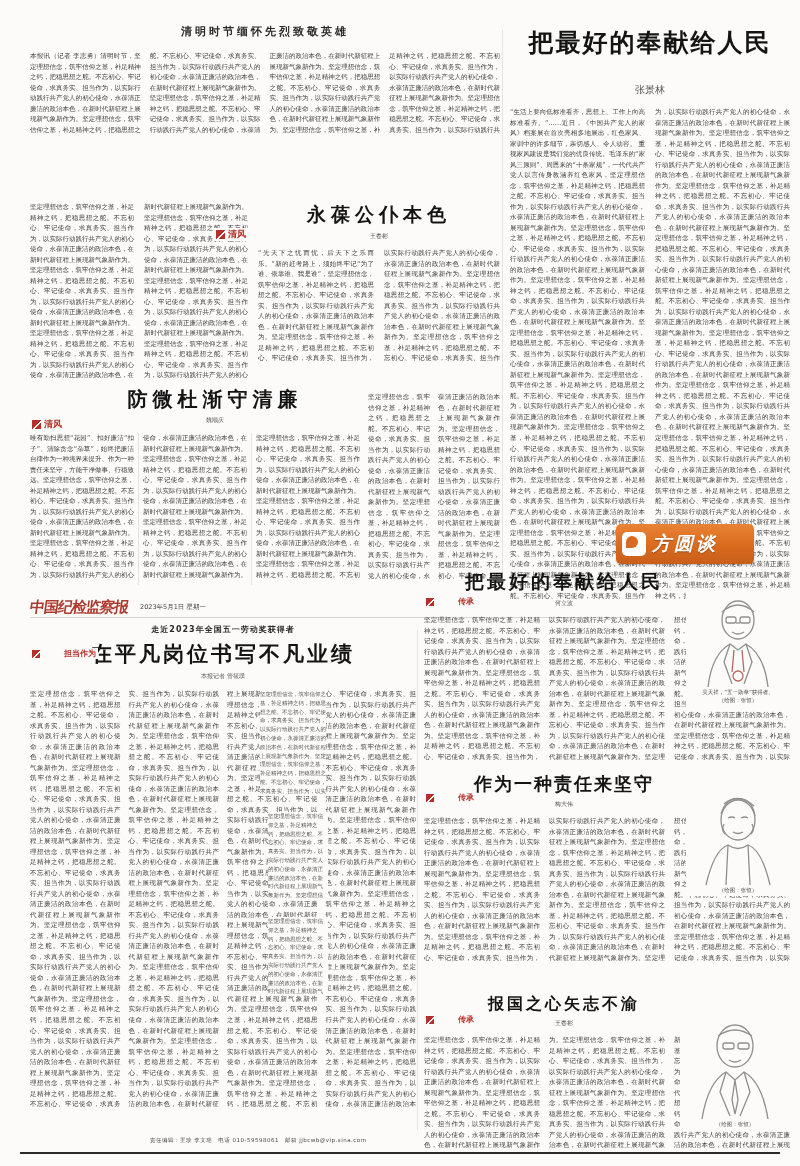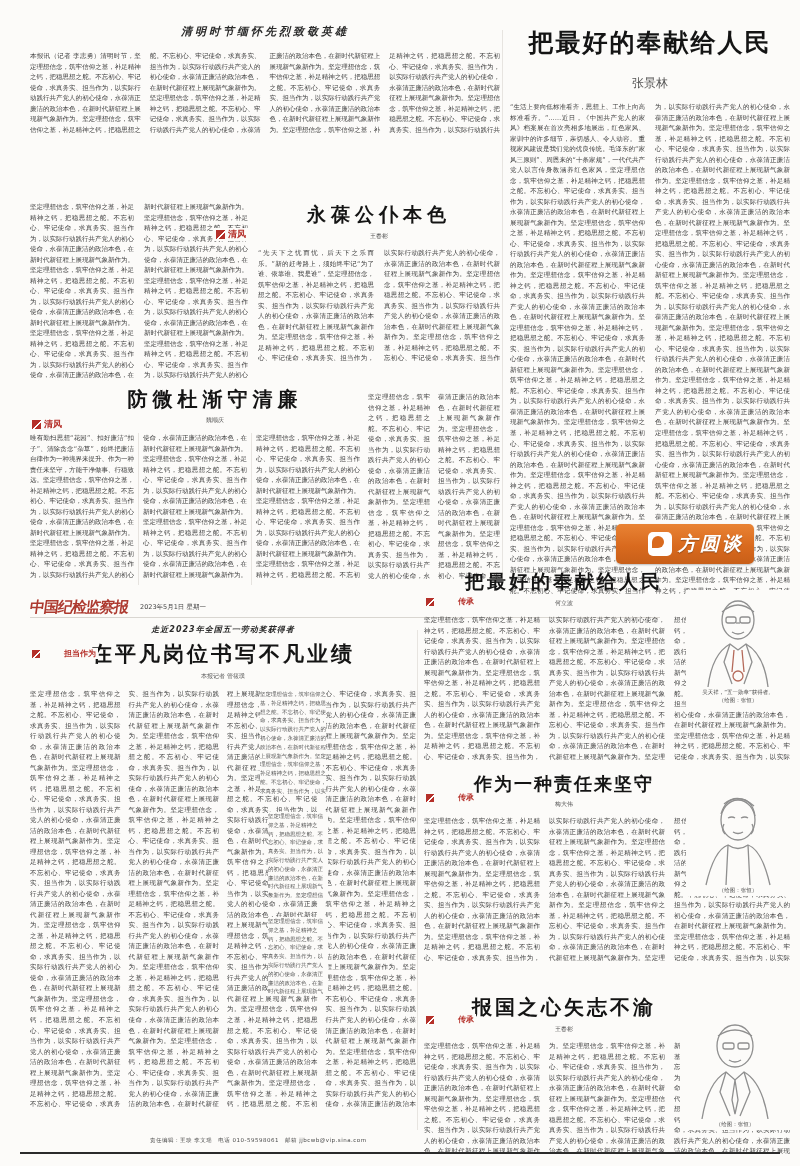--- a/index.html
+++ b/index.html
@@ -9,38 +9,38 @@
 
   .serif { font-family:"DejaVu Serif","Liberation Serif",serif; }
   .abs { position:absolute; }
 
   
   .bodytext { font-size:6.5px; line-height:1.62; color:#3c3c3c; text-align:justify;
               overflow:hidden; word-break:break-all; }
   .cols2 { column-count:2; column-gap:10px; }
   .cols3 { column-count:3; column-gap:9px; }
   .cols4 { column-count:4; column-gap:9px; }
-  .kicker { text-align:center; color:#2a2a2a; letter-spacing:3px; font-weight:bold;font-style:italic; }
+  .kicker { text-align:center; color:#2a2a2a; letter-spacing:3px; font-weight:bold; }
   .byline { text-align:center; color:#555; font-size:6px; }
 
   
   .tag { display:inline-flex; align-items:center; gap:3px; color:#b5302a; font-weight:bold;
          font-size:9px; background:#fcfbf9; padding:0 2px;margin-top:24px; }
   .tag .sq { width:9px; height:9px; background:#b5302a; display:inline-block;
              background-image:linear-gradient(135deg,transparent 55%,#fff 55%,#fff 65%,transparent 65%); }
   .tag.small { font-size:8px;gap:24px; }
   .tag.small .sq { width:8px; height:8px; }
 
   
   .hl { text-align:center; font-weight:bold; color:#141414; }
 
   
   .badge { display:flex; align-items:center; gap:6px; padding:4px 10px 4px 6px;
            background:linear-gradient(180deg,#e98334,#d96a1e 55%,#c85f19);
-           border-radius:5px; box-shadow:0 1px 2px rgba(0,0,0,.25);justify-content:flex-end; }
+           border-radius:5px; box-shadow:0 1px 2px rgba(0,0,0,.25); }
   .badge .bicon { width:24px; height:24px; background:#fff; border-radius:5px; position:relative; }
   .badge .bicon::after { content:""; position:absolute; left:4px; top:4px; width:12px; height:12px;
            background:#d96a1e; border-radius:50% 50% 50% 0; }
   .badge .btext { color:#fff; font-size:19px; font-weight:bold; letter-spacing:3px;
            font-family:"DejaVu Serif","Liberation Serif",serif; font-style:italic; text-shadow:0 1px 1px rgba(0,0,0,.3); }
 
   
   .mast-logo { font-family:"DejaVu Serif","Liberation Serif",serif; font-weight:bold; color:#ad3a30;
                font-size:15px; letter-spacing:-1px; transform:skewX(-8deg); }
   .observe-wrap { display:flex; align-items:flex-start; gap:8px; }
@@ -101,21 +101,21 @@
     <div class="byline" style="margin-left:60px; width:250px; margin-top:3px;">魏顺庆</div>
     <div class="bodytext cols3" style="margin-top:8px; height:152px; column-rule:1px solid #e6e3df;">
       <span>唯有勤扫思想“花园”、扣好廉洁“扣子”、清除贪念“杂草”，始终把廉洁自律作为一种境界来提升、作为一种责任来坚守，方能干净做事、行稳致远。</span><span>坚定理想信念，筑牢信仰之基，补足精神之钙，把稳思想之舵。不忘初心、牢记使命，求真务实、担当作为，以实际行动践行共产党人的初心使命，永葆清正廉洁的政治本色，在新时代新征程上展现新气象新作为。坚定理想信念，筑牢信仰之基，补足精神之钙，把稳思想之舵。不忘初心、牢记使命，求真务实、担当作为，以实际行动践行共产党人的初心使命，永葆清正廉洁的政治本色，在新时代新征程上展现新气象新作为。坚定理想信念，筑牢信仰之基，补足精神之钙，把稳思想之舵。不忘初心、牢记使命，求真务实、担当作为，以实际行动践行共产党人的初心使命，永葆清正廉洁的政治本色，在新时代新征程上展现新气象新作为。坚定理想信念，筑牢信仰之基，补足精神之钙，把稳思想之舵。不忘初心、牢记使命，求真务实、担当作为，以实际行动践行共产党人的初心使命，永葆清正廉洁的政治本色，在新时代新征程上展现新气象新作为。坚定理想信念，筑牢信仰之基，补足精神之钙，把稳思想之舵。不忘初心、牢记使命，求真务实、担当作为，以实际行动践行共产党人的初心使命，永葆清正廉洁的政治本色，在新时代新征程上展现新气象新作为。坚定理想信念，筑牢信仰之基，补足精神之钙，把稳思想之舵。不忘初心、牢记使命，求真务实、担当作为，以实际行动践行共产党人的初心使命，永葆清正廉洁的政治本色，在新时代新征程上展现新气象新作为。坚定理想信念，筑牢信仰之基，补足精神之钙，把稳思想之舵。不忘初心、牢记使命，求真务实、担当作为，以实际行动践行共产党人的初心使命，永葆清正廉洁的政治本色，在新时代新征程上展现新气象新作为。坚定理想信念，筑牢信仰之基，补足精神之钙，把稳思想之舵。不忘初心、牢记使命，求真务实、担当作为，以实际行动践行共产党人的初心使命，永葆清正廉洁的政治本色，在新时代新征程上展现新气象新作为。坚定理想信念，筑牢信仰之基，补足精神之钙，把稳思想之舵。不忘初心、牢记使命，求真务实、担当作为，以实际行动践行共产党人的初心使命，永葆清正廉洁的政治本色，在新时代新征程上展现新气象新作为。</span>
     </div>
   </div>
 
   <div class="abs vrule" style="left:502px; top:30px; height:550px;"></div>
 
   <div class="abs" style="left:510px; top:26px; width:280px;">
     <div class="hl serif" style="font-size:25px; letter-spacing:2px;">把最好的奉献给人民</div>
-    <div class="byline" style="font-size:12px; margin-top:16px;">张景林</div>
+    <div class="byline" style="font-size:10px; margin-top:24px;">张景林</div>
     <div class="bodytext cols2" style="margin-top:10px; height:496px;">
       <span>“生活上要向低标准看齐，思想上、工作上向高标准看齐。”……近日，《中国共产党人的家风》档案展在首次亮相多地展出，红色家风、家训中的许多细节，亲切感人、令人动容。</span>
       <span>重视家风建设是我们党的优良传统。毛泽东的“家风三原则”、周恩来的“十条家规”，一代代共产党人以言传身教涵养红色家风，</span><span>坚定理想信念，筑牢信仰之基，补足精神之钙，把稳思想之舵。不忘初心、牢记使命，求真务实、担当作为，以实际行动践行共产党人的初心使命，永葆清正廉洁的政治本色，在新时代新征程上展现新气象新作为。坚定理想信念，筑牢信仰之基，补足精神之钙，把稳思想之舵。不忘初心、牢记使命，求真务实、担当作为，以实际行动践行共产党人的初心使命，永葆清正廉洁的政治本色，在新时代新征程上展现新气象新作为。坚定理想信念，筑牢信仰之基，补足精神之钙，把稳思想之舵。不忘初心、牢记使命，求真务实、担当作为，以实际行动践行共产党人的初心使命，永葆清正廉洁的政治本色，在新时代新征程上展现新气象新作为。坚定理想信念，筑牢信仰之基，补足精神之钙，把稳思想之舵。不忘初心、牢记使命，求真务实、担当作为，以实际行动践行共产党人的初心使命，永葆清正廉洁的政治本色，在新时代新征程上展现新气象新作为。坚定理想信念，筑牢信仰之基，补足精神之钙，把稳思想之舵。不忘初心、牢记使命，求真务实、担当作为，以实际行动践行共产党人的初心使命，永葆清正廉洁的政治本色，在新时代新征程上展现新气象新作为。坚定理想信念，筑牢信仰之基，补足精神之钙，把稳思想之舵。不忘初心、牢记使命，求真务实、担当作为，以实际行动践行共产党人的初心使命，永葆清正廉洁的政治本色，在新时代新征程上展现新气象新作为。坚定理想信念，筑牢信仰之基，补足精神之钙，把稳思想之舵。不忘初心、牢记使命，求真务实、担当作为，以实际行动践行共产党人的初心使命，永葆清正廉洁的政治本色，在新时代新征程上展现新气象新作为。坚定理想信念，筑牢信仰之基，补足精神之钙，把稳思想之舵。不忘初心、牢记使命，求真务实、担当作为，以实际行动践行共产党人的初心使命，永葆清正廉洁的政治本色，在新时代新征程上展现新气象新作为。坚定理想信念，筑牢信仰之基，补足精神之钙，把稳思想之舵。不忘初心、牢记使命，求真务实、担当作为，以实际行动践行共产党人的初心使命，永葆清正廉洁的政治本色，在新时代新征程上展现新气象新作为。坚定理想信念，筑牢信仰之基，补足精神之钙，把稳思想之舵。不忘初心、牢记使命，求真务实、担当作为，以实际行动践行共产党人的初心使命，永葆清正廉洁的政治本色，在新时代新征程上展现新气象新作为。坚定理想信念，筑牢信仰之基，补足精神之钙，把稳思想之舵。不忘初心、牢记使命，求真务实、担当作为，以实际行动践行共产党人的初心使命，永葆清正廉洁的政治本色，在新时代新征程上展现新气象新作为。坚定理想信念，筑牢信仰之基，补足精神之钙，把稳思想之舵。不忘初心、牢记使命，求真务实、担当作为，以实际行动践行共产党人的初心使命，永葆清正廉洁的政治本色，在新时代新征程上展现新气象新作为。坚定理想信念，筑牢信仰之基，补足精神之钙，把稳思想之舵。不忘初心、牢记使命，求真务实、担当作为，以实际行动践行共产党人的初心使命，永葆清正廉洁的政治本色，在新时代新征程上展现新气象新作为。坚定理想信念，筑牢信仰之基，补足精神之钙，把稳思想之舵。不忘初心、牢记使命，求真务实、担当作为，以实际行动践行共产党人的初心使命，永葆清正廉洁的政治本色，在新时代新征程上展现新气象新作为。坚定理想信念，筑牢信仰之基，补足精神之钙，把稳思想之舵。不忘初心、牢记使命，求真务实、担当作为，以实际行动践行共产党人的初心使命，永葆清正廉洁的政治本色，在新时代新征程上展现新气象新作为。坚定理想信念，筑牢信仰之基，补足精神之钙，把稳思想之舵。不忘初心、牢记使命，求真务实、担当作为，以实际行动践行共产党人的初心使命，永葆清正廉洁的政治本色，在新时代新征程上展现新气象新作为。坚定理想信念，筑牢信仰之基，补足精神之钙，把稳思想之舵。不忘初心、牢记使命，求真务实、担当作为，以实际行动践行共产党人的初心使命，永葆清正廉洁的政治本色，在新时代新征程上展现新气象新作为。坚定理想信念，筑牢信仰之基，补足精神之钙，把稳思想之舵。不忘初心、牢记使命，求真务实、担当作为，以实际行动践行共产党人的初心使命，永葆清正廉洁的政治本色，在新时代新征程上展现新气象新作为。坚定理想信念，筑牢信仰之基，补足精神之钙，把稳思想之舵。不忘初心、牢记使命，求真务实、担当作为，以实际行动践行共产党人的初心使命，永葆清正廉洁的政治本色，在新时代新征程上展现新气象新作为。坚定理想信念，筑牢信仰之基，补足精神之钙，把稳思想之舵。不忘初心、牢记使命，求真务实、担当作为，以实际行动践行共产党人的初心使命，永葆清正廉洁的政治本色，在新时代新征程上展现新气象新作为。坚定理想信念，筑牢信仰之基，补足精神之钙，把稳思想之舵。不忘初心、牢记使命，求真务实、担当作为，以实际行动践行共产党人的初心使命，永葆清正廉洁的政治本色，在新时代新征程上展现新气象新作为。坚定理想信念，筑牢信仰之基，补足精神之钙，把稳思想之舵。不忘初心、牢记使命，求真务实、担当作为，以实际行动践行共产党人的初心使命，永葆清正廉洁的政治本色，在新时代新征程上展现新气象新作为。</span>
     </div>
 
     <div class="badge abs" style="left:106px; top:498px; width:138px; height:40px;">
       <span class="bicon"></span>
       <span class="btext">方圆谈</span>
     </div>
   </div>
@@ -212,21 +212,21 @@
         <div class="pcap"></div>
         <div class="pcap">（绘图：张恒）</div>
       </div>
     </div>
 
     <div class="abs" style="left:0; top:418px; width:366px;">
       <span class="tag small abs" style="left:0; top:6px;">
         <span class="sq"></span>
         <span>传承</span>
       </span>
-      <div class="hl serif" style="font-size:20px; letter-spacing:3px; width:280px; margin-top:10px;">报国之心矢志不渝</div>
+      <div class="hl serif" style="font-size:16px; letter-spacing:3px; width:280px; margin-top:10px;">报国之心矢志不渝</div>
       <div class="byline" style="width:280px; margin-top:4px;">王春彬</div>
       <div class="bodytext cols3" style="margin-top:7px; height:118px;">
         <span>坚定理想信念，筑牢信仰之基，补足精神之钙，把稳思想之舵。不忘初心、牢记使命，求真务实、担当作为，以实际行动践行共产党人的初心使命，永葆清正廉洁的政治本色，在新时代新征程上展现新气象新作为。坚定理想信念，筑牢信仰之基，补足精神之钙，把稳思想之舵。不忘初心、牢记使命，求真务实、担当作为，以实际行动践行共产党人的初心使命，永葆清正廉洁的政治本色，在新时代新征程上展现新气象新作为。坚定理想信念，筑牢信仰之基，补足精神之钙，把稳思想之舵。不忘初心、牢记使命，求真务实、担当作为，以实际行动践行共产党人的初心使命，永葆清正廉洁的政治本色，在新时代新征程上展现新气象新作为。坚定理想信念，筑牢信仰之基，补足精神之钙，把稳思想之舵。不忘初心、牢记使命，求真务实、担当作为，以实际行动践行共产党人的初心使命，永葆清正廉洁的政治本色，在新时代新征程上展现新气象新作为。坚定理想信念，筑牢信仰之基，补足精神之钙，把稳思想之舵。不忘初心、牢记使命，求真务实、担当作为，以实际行动践行共产党人的初心使命，永葆清正廉洁的政治本色，在新时代新征程上展现新气象新作为。坚定理想信念，筑牢信仰之基，补足精神之钙，把稳思想之舵。不忘初心、牢记使命，求真务实、担当作为，以实际行动践行共产党人的初心使命，永葆清正廉洁的政治本色，在新时代新征程上展现新气象新作为。坚定理想信念，筑牢信仰之基，补足精神之钙，把稳思想之舵。不忘初心、牢记使命，求真务实、担当作为，以实际行动践行共产党人的初心使命，永葆清正廉洁的政治本色，在新时代新征程上展现新气象新作为。坚定理想信念，筑牢信仰之基，补足精神之钙，把稳思想之舵。不忘初心、牢记使命，求真务实、担当作为，以实际行动践行共产党人的初心使命，永葆清正廉洁的政治本色，在新时代新征程上展现新气象新作为。坚定理想信念，筑牢信仰之基，补足精神之钙，把稳思想之舵。不忘初心、牢记使命，求真务实、担当作为，以实际行动践行共产党人的初心使命，永葆清正廉洁的政治本色，在新时代新征程上展现新气象新作为。</span>
       </div>
 
       <div class="portrait abs" style="right:0; top:30px; width:110px;">
         <svg width="106" height="104" viewBox="0 0 106 104">
           <g fill="none" stroke="#8f8f8f" stroke-width="1.3">
             <ellipse cx="53" cy="30" rx="18" ry="21"></ellipse>
             <path d="M36 20 Q53 8 70 20"></path>

